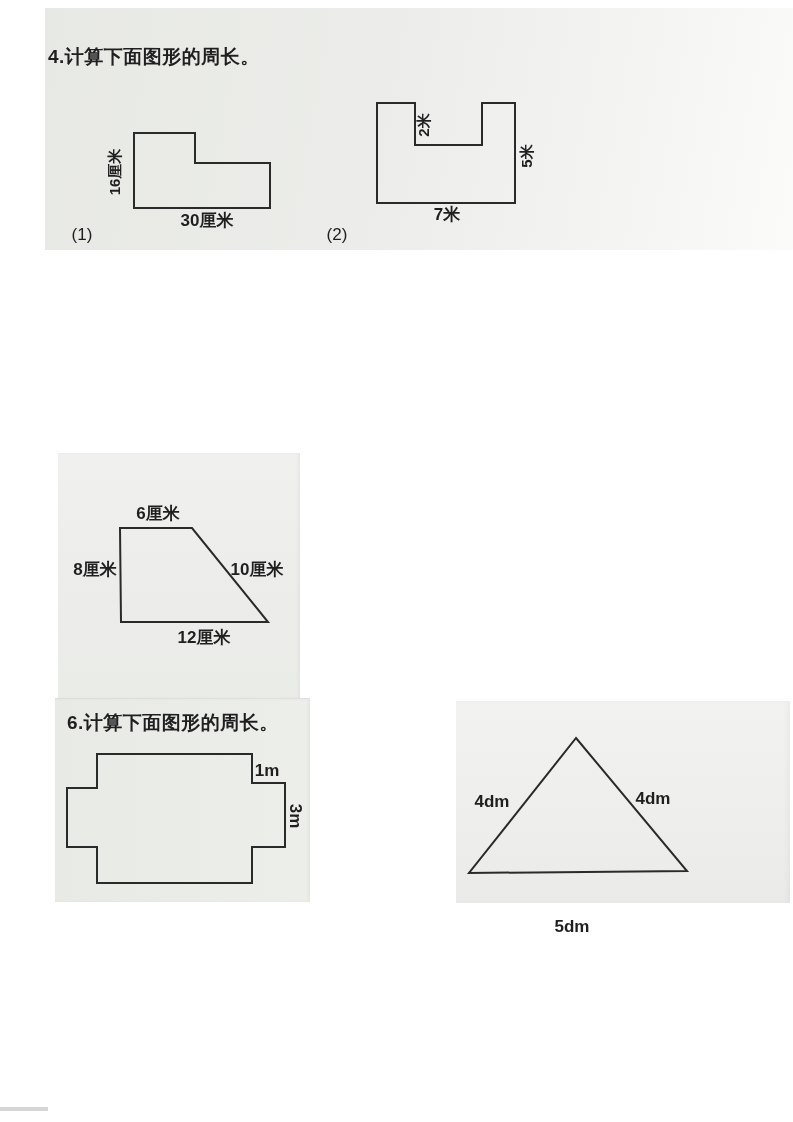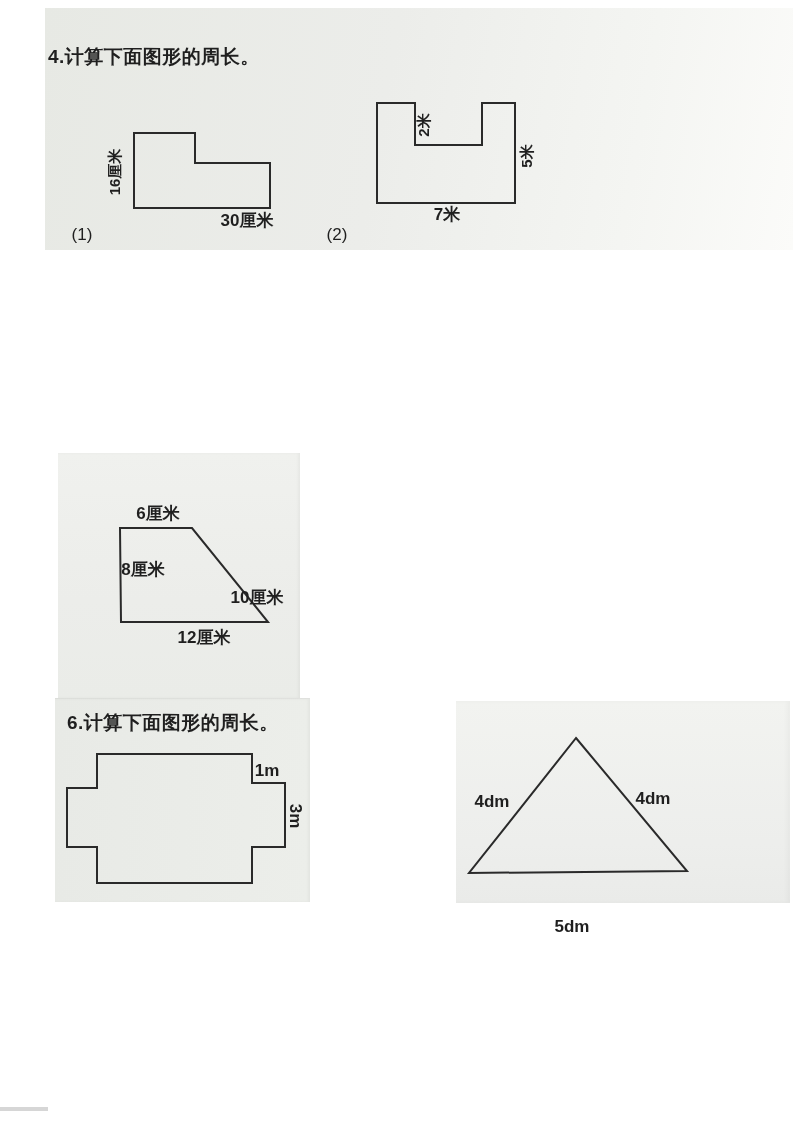--- a/index.html
+++ b/index.html
@@ -79,31 +79,31 @@
   <svg class="figures" viewBox="0 0 793 1122">
     <polygon points="134,133 195,133 195,163 270,163 270,208 134,208" fill="none" stroke="#2a2a2a" stroke-width="2"></polygon>
     <polygon points="377,103 415,103 415,145 482,145 482,103 515,103 515,203 377,203" fill="none" stroke="#2a2a2a" stroke-width="2"></polygon>
     <polygon points="120,528 192,528 268,622 121,622" fill="none" stroke="#2a2a2a" stroke-width="2"></polygon>
     <polygon points="97,754 252,754 252,783 285,783 285,847 252,847 252,883 97,883 97,847 67,847 67,788 97,788" fill="none" stroke="#2a2a2a" stroke-width="2"></polygon>
     <polygon points="576,738 687,871 469,873" fill="none" stroke="#2a2a2a" stroke-width="2"></polygon>
   </svg>
 
   <div class="title t4">4.计算下面图形的周长。</div>
   <div class="lbl small rot-ccw" style="left:115px;top:172px;">16厘米</div>
-  <div class="lbl" style="left:207px;top:220px;margin-left:40px;">30厘米</div>
+  <div class="lbl" style="left:207px;top:220px;">30厘米</div>
   <div class="caption" style="left:82px;top:235px;">(1)</div>
 
   <div class="lbl small rot-ccw" style="left:424px;top:125px;">2米</div>
   <div class="lbl small rot-ccw" style="left:527px;top:156px;">5米</div>
   <div class="lbl" style="left:447px;top:214px;">7米</div>
   <div class="caption" style="left:337px;top:235px;">(2)</div>
 
   <div class="lbl" style="left:158px;top:513px;">6厘米</div>
-  <div class="lbl" style="left:95px;top:569px;margin-left:48px;">8厘米</div>
-  <div class="lbl" style="left:257px;top:569px;margin-top:28px;">10厘米</div>
+  <div class="lbl" style="left:95px;top:569px;">8厘米</div>
+  <div class="lbl" style="left:257px;top:569px;">10厘米</div>
   <div class="lbl" style="left:204px;top:637px;">12厘米</div>
 
   <div class="title t6">6.计算下面图形的周长。</div>
   <div class="lbl" style="left:267px;top:771px;">1m</div>
   <div class="lbl rot-cw" style="left:295px;top:816px;">3m</div>
 
   <div class="lbl" style="left:492px;top:802px;">4dm</div>
   <div class="lbl" style="left:653px;top:799px;">4dm</div>
   <div class="lbl" style="left:572px;top:887px;margin-top:40px;">5dm</div>
 

